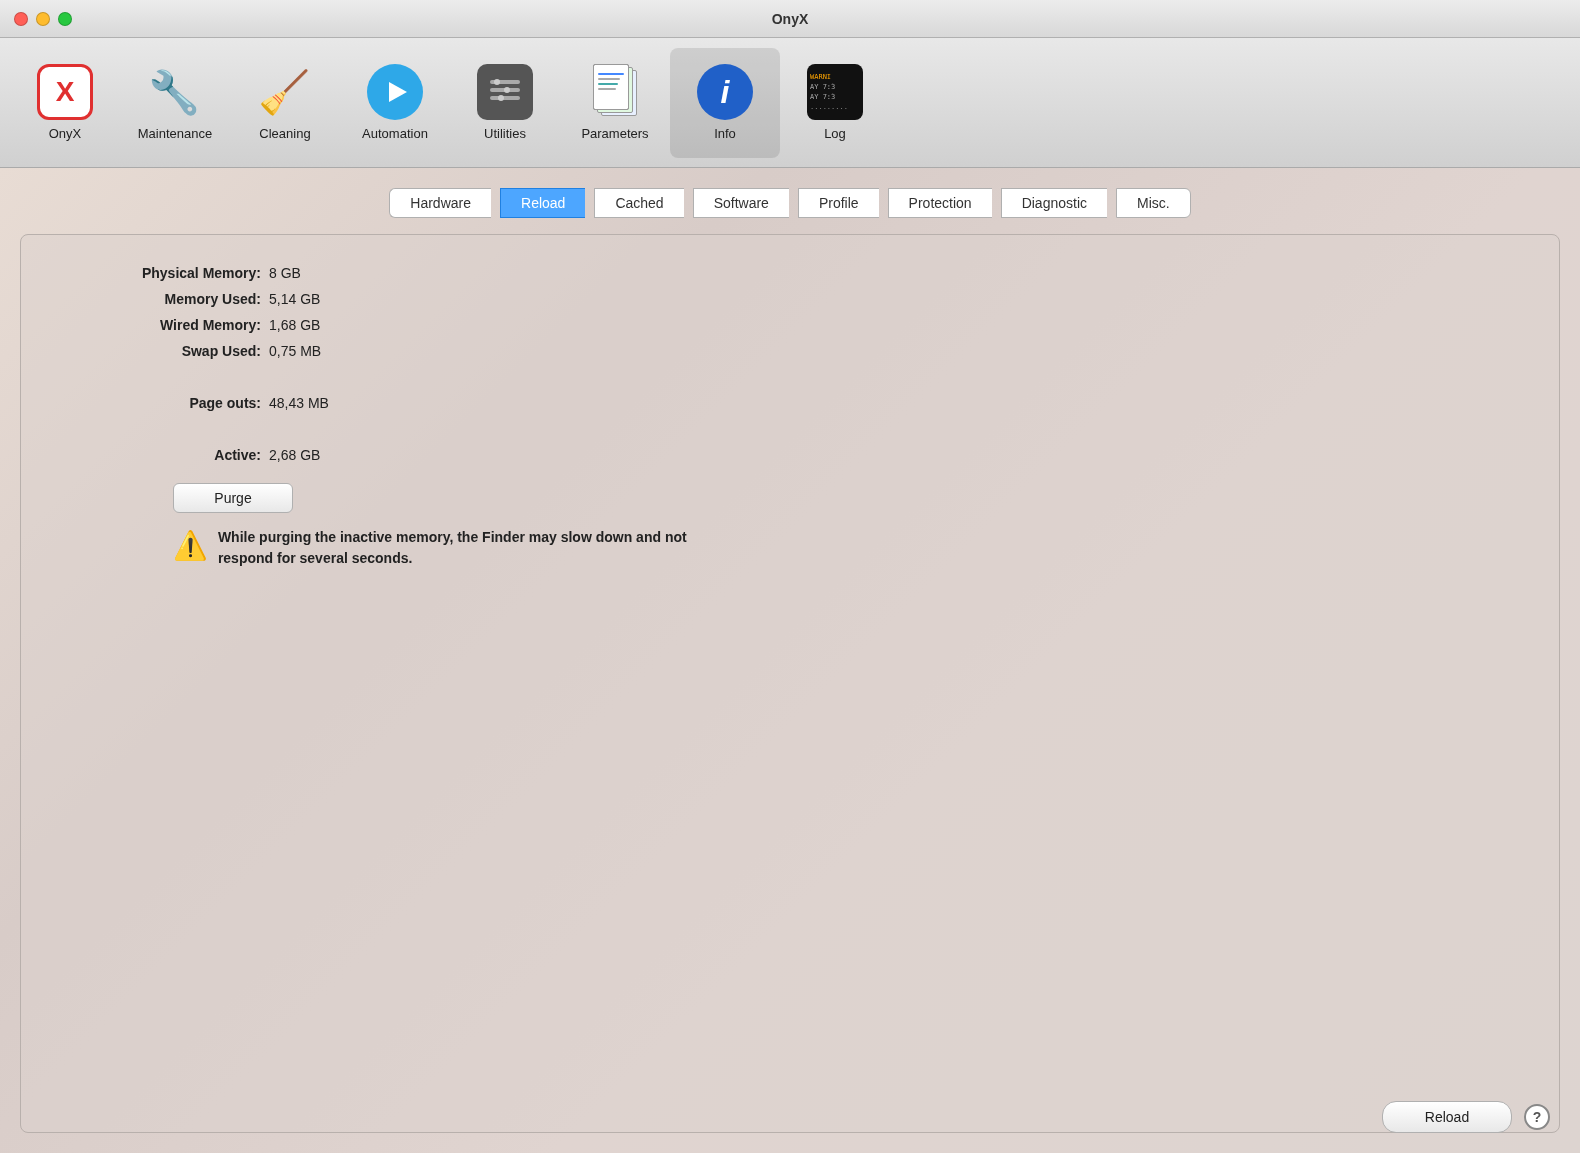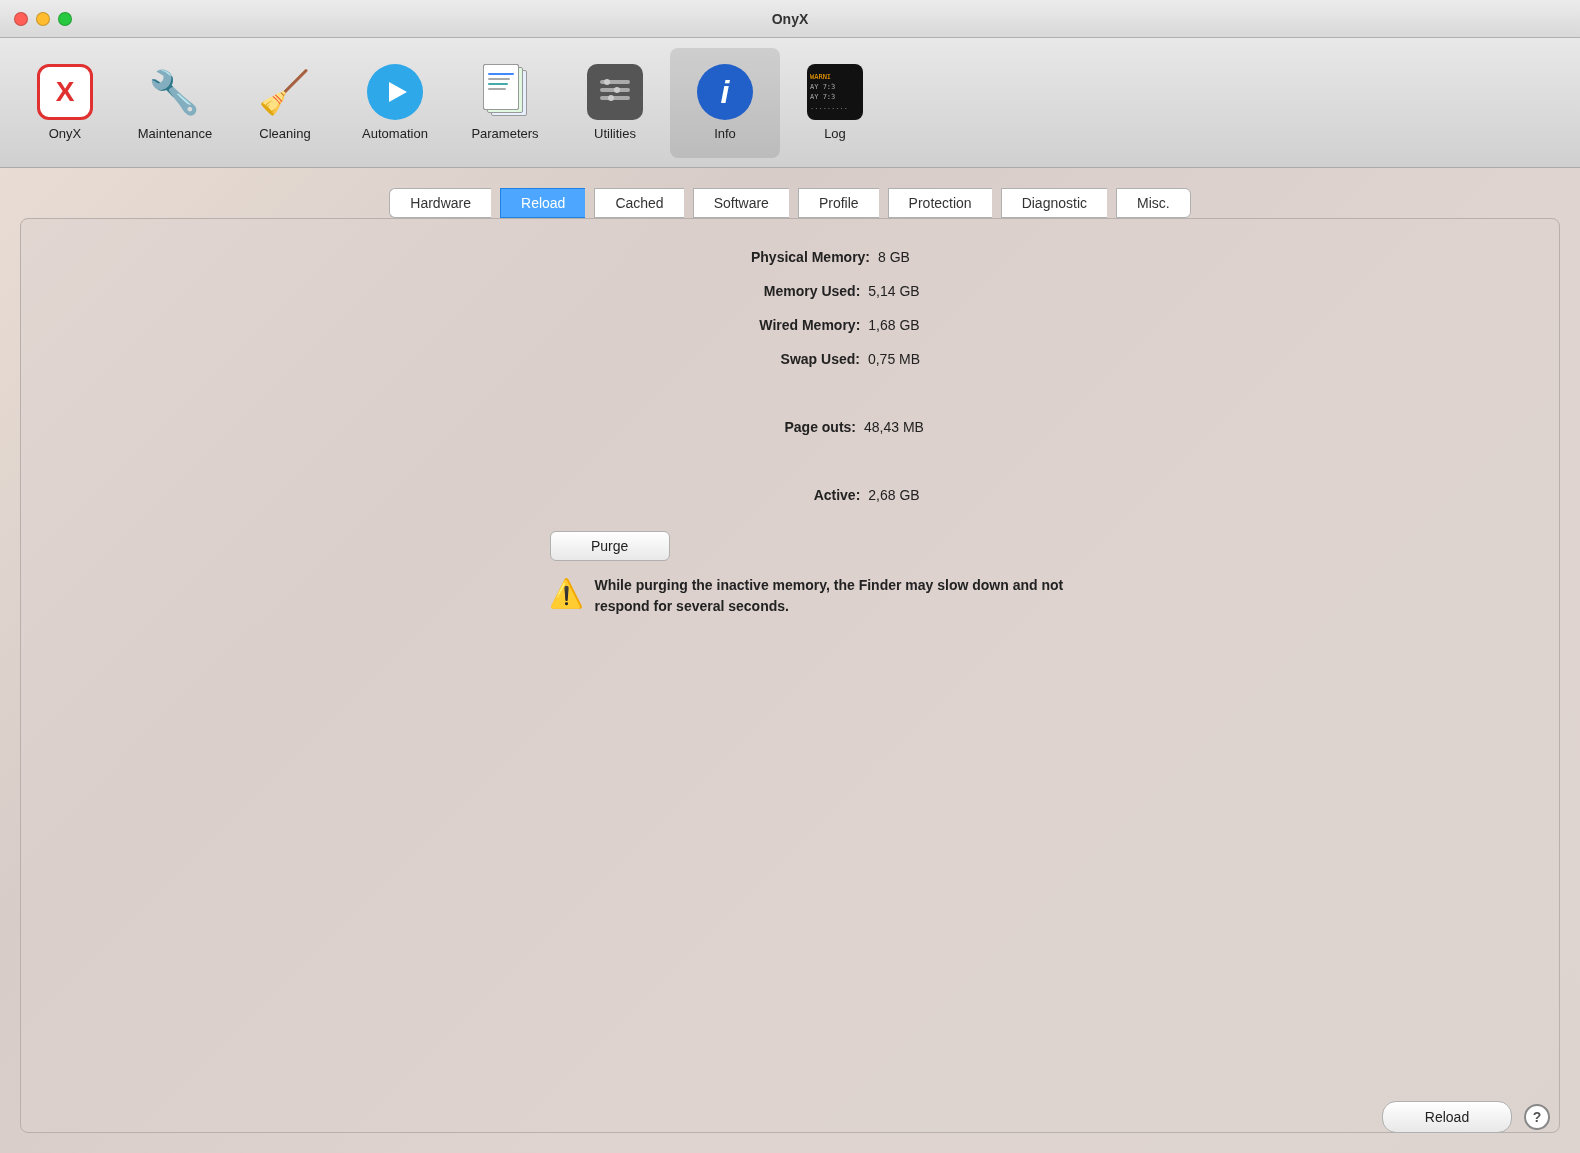--- a/index.html
+++ b/index.html
@@ -166,20 +166,21 @@
       flex-direction: column;
       padding: 20px 20px 20px 20px;
       height: calc(1153px - 38px - 130px);
       position: relative;
     }
 
     
     .tabs-container {
       display: flex;
       justify-content: center;
+      margin-bottom: 16px;
       gap: 9px;
       align-items: flex-end;
     }
     .tab {
       padding: 6px 20px;
       background: white;
       border: 1px solid #b0b0b0;
       cursor: pointer;
       font-size: 14px;
       color: #333;
@@ -201,22 +202,21 @@
 
     
     .content-panel {
       background: rgba(220, 210, 205, 0.5);
       border: 1px solid #b8b0ac;
       border-radius: 8px;
       padding: 30px 40px;
       flex: 1;
       display: flex;
       flex-direction: column;
-      gap: 8px;
-      align-items: center;
+      gap: 0;
     }
 
     
     .data-row {
       display: flex;
       align-items: baseline;
       margin-bottom: 10px;
     }
     .data-row.spacer {
       margin-bottom: 20px;
@@ -235,21 +235,21 @@
     }
 
     
     .row-gap { height: 16px; }
 
     
     .purge-area {
       display: flex;
       flex-direction: column;
       align-items: flex-start;
-      margin-left: 84px;
+      margin-left: 112px;
       margin-top: 10px;
       gap: 14px;
     }
     .purge-button {
       background: linear-gradient(to bottom, #ffffff, #e8e8e8);
       border: 1px solid #b0b0b0;
       border-radius: 6px;
       padding: 6px 40px;
       font-size: 14px;
       color: #222;
@@ -375,55 +375,55 @@
 
   <div class="toolbar-item">
     <div class="toolbar-icon">
       <div class="automation-icon">
         <svg width="32" height="32" viewBox="0 0 32 32">
           <polygon points="10,6 28,16 10,26" fill="white"></polygon>
         </svg>
       </div>
     </div>
     <span class="toolbar-label">Automation</span>
+  </div>
+
+  <div class="toolbar-item">
+    <div class="toolbar-icon">
+      <div class="utilities-icon">
+        <svg width="40" height="40" viewBox="0 0 40 40">
+          <rect x="5" y="8" width="30" height="4" rx="2" fill="#aaa"></rect>
+          <rect x="5" y="16" width="30" height="4" rx="2" fill="#aaa"></rect>
+          <rect x="5" y="24" width="30" height="4" rx="2" fill="#aaa"></rect>
+          <circle cx="12" cy="10" r="3" fill="#ccc"></circle>
+          <circle cx="22" cy="18" r="3" fill="#ccc"></circle>
+          <circle cx="16" cy="26" r="3" fill="#ccc"></circle>
+        </svg>
+      </div>
+    </div>
+    <span class="toolbar-label">Utilities</span>
   </div>
 
   <div class="toolbar-item">
     <div class="toolbar-icon">
       <div class="file-stack">
         <div class="file-paper file-paper-1"></div>
         <div class="file-paper file-paper-2"></div>
         <div class="file-paper file-paper-3">
           <div style="position:absolute; top:8px; left:4px; width:26px; height:2px; background:#4488ff; border-radius:1px;"></div>
           <div style="position:absolute; top:13px; left:4px; width:22px; height:2px; background:#aaa; border-radius:1px;"></div>
           <div style="position:absolute; top:18px; left:4px; width:20px; height:2px; background:#44aaaa; border-radius:1px;"></div>
           <div style="position:absolute; top:23px; left:4px; width:18px; height:2px; background:#aaa; border-radius:1px;"></div>
         </div>
         <div style="position:absolute; top:0; left:6px; width:36px; height:46px; border-radius:2px; border:1px solid #999; background:transparent; pointer-events:none;"></div>
       </div>
     </div>
     <span class="toolbar-label">Parameters</span>
   </div>
 
-  <div class="toolbar-item">
-    <div class="toolbar-icon">
-      <div class="utilities-icon">
-        <svg width="40" height="40" viewBox="0 0 40 40">
-          <rect x="5" y="8" width="30" height="4" rx="2" fill="#aaa"></rect>
-          <rect x="5" y="16" width="30" height="4" rx="2" fill="#aaa"></rect>
-          <rect x="5" y="24" width="30" height="4" rx="2" fill="#aaa"></rect>
-          <circle cx="12" cy="10" r="3" fill="#ccc"></circle>
-          <circle cx="22" cy="18" r="3" fill="#ccc"></circle>
-          <circle cx="16" cy="26" r="3" fill="#ccc"></circle>
-        </svg>
-      </div>
-    </div>
-    <span class="toolbar-label">Utilities</span>
-  </div>
-
   <div class="toolbar-item toolbar-item-info">
     <div class="toolbar-icon">
       <div class="info-icon">i</div>
     </div>
     <span class="toolbar-label">Info</span>
   </div>
 
   <div class="toolbar-item">
     <div class="toolbar-icon">
       <div class="log-icon">

